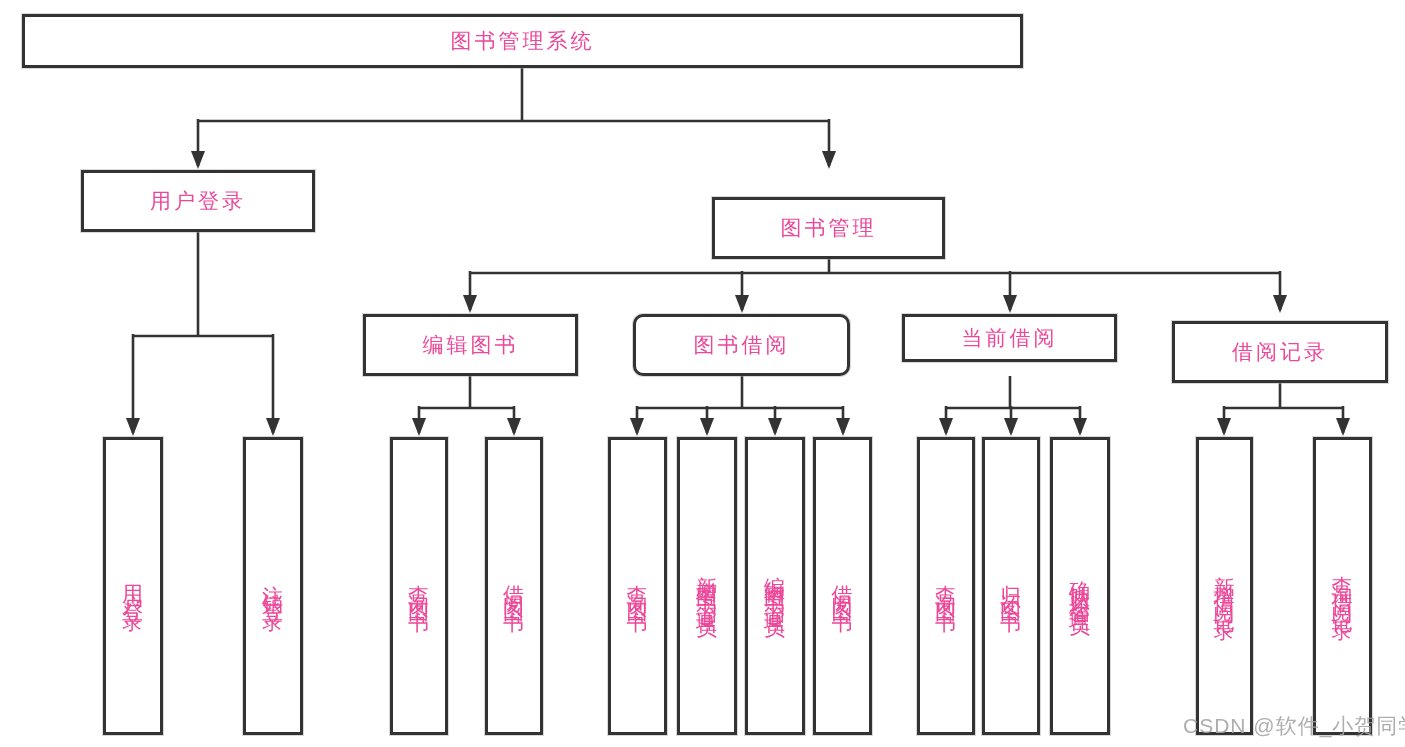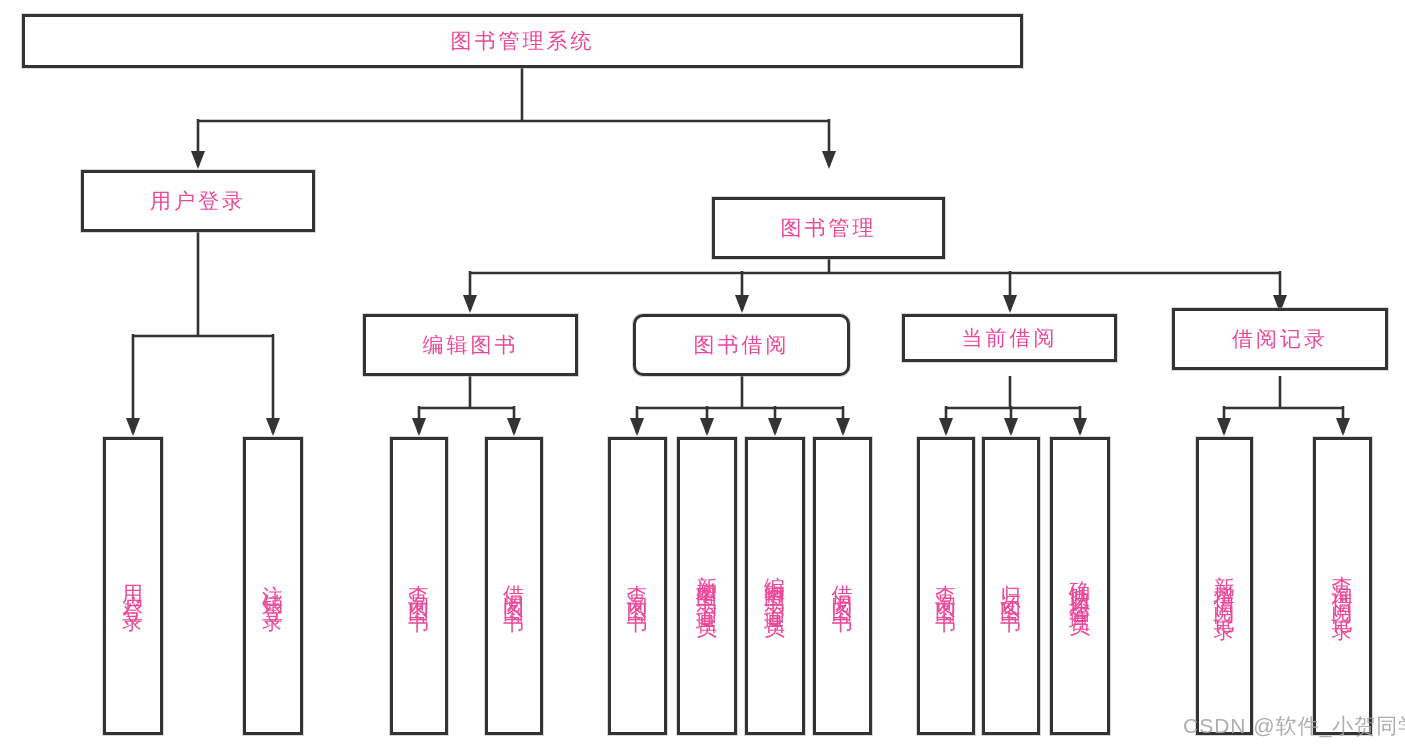--- a/index.html
+++ b/index.html
@@ -116,21 +116,21 @@
 
   <div class="node h" style="left:363px;top:314px;width:215px;height:62px;">
     <span>编辑图书</span>
   </div>
   <div class="node h" style="left:633px;top:314px;width:217px;height:62px;border-radius:10px;">
     <span>图书借阅</span>
   </div>
   <div class="node h" style="left:902px;top:314px;width:215px;height:48px;">
     <span>当前借阅</span>
   </div>
-  <div class="node h" style="left:1172px;top:308px;width:216px;height:62px;">
+  <div class="node h" style="left:1172px;top:321px;width:216px;height:62px;">
     <span>借阅记录</span>
   </div>
 
   <div class="node v" style="left:103px;top:437px;width:60px;height:298px;">
     <span>用户登录</span>
   </div>
   <div class="node v" style="left:243px;top:437px;width:60px;height:298px;">
     <span>注销登录</span>
   </div>
 

